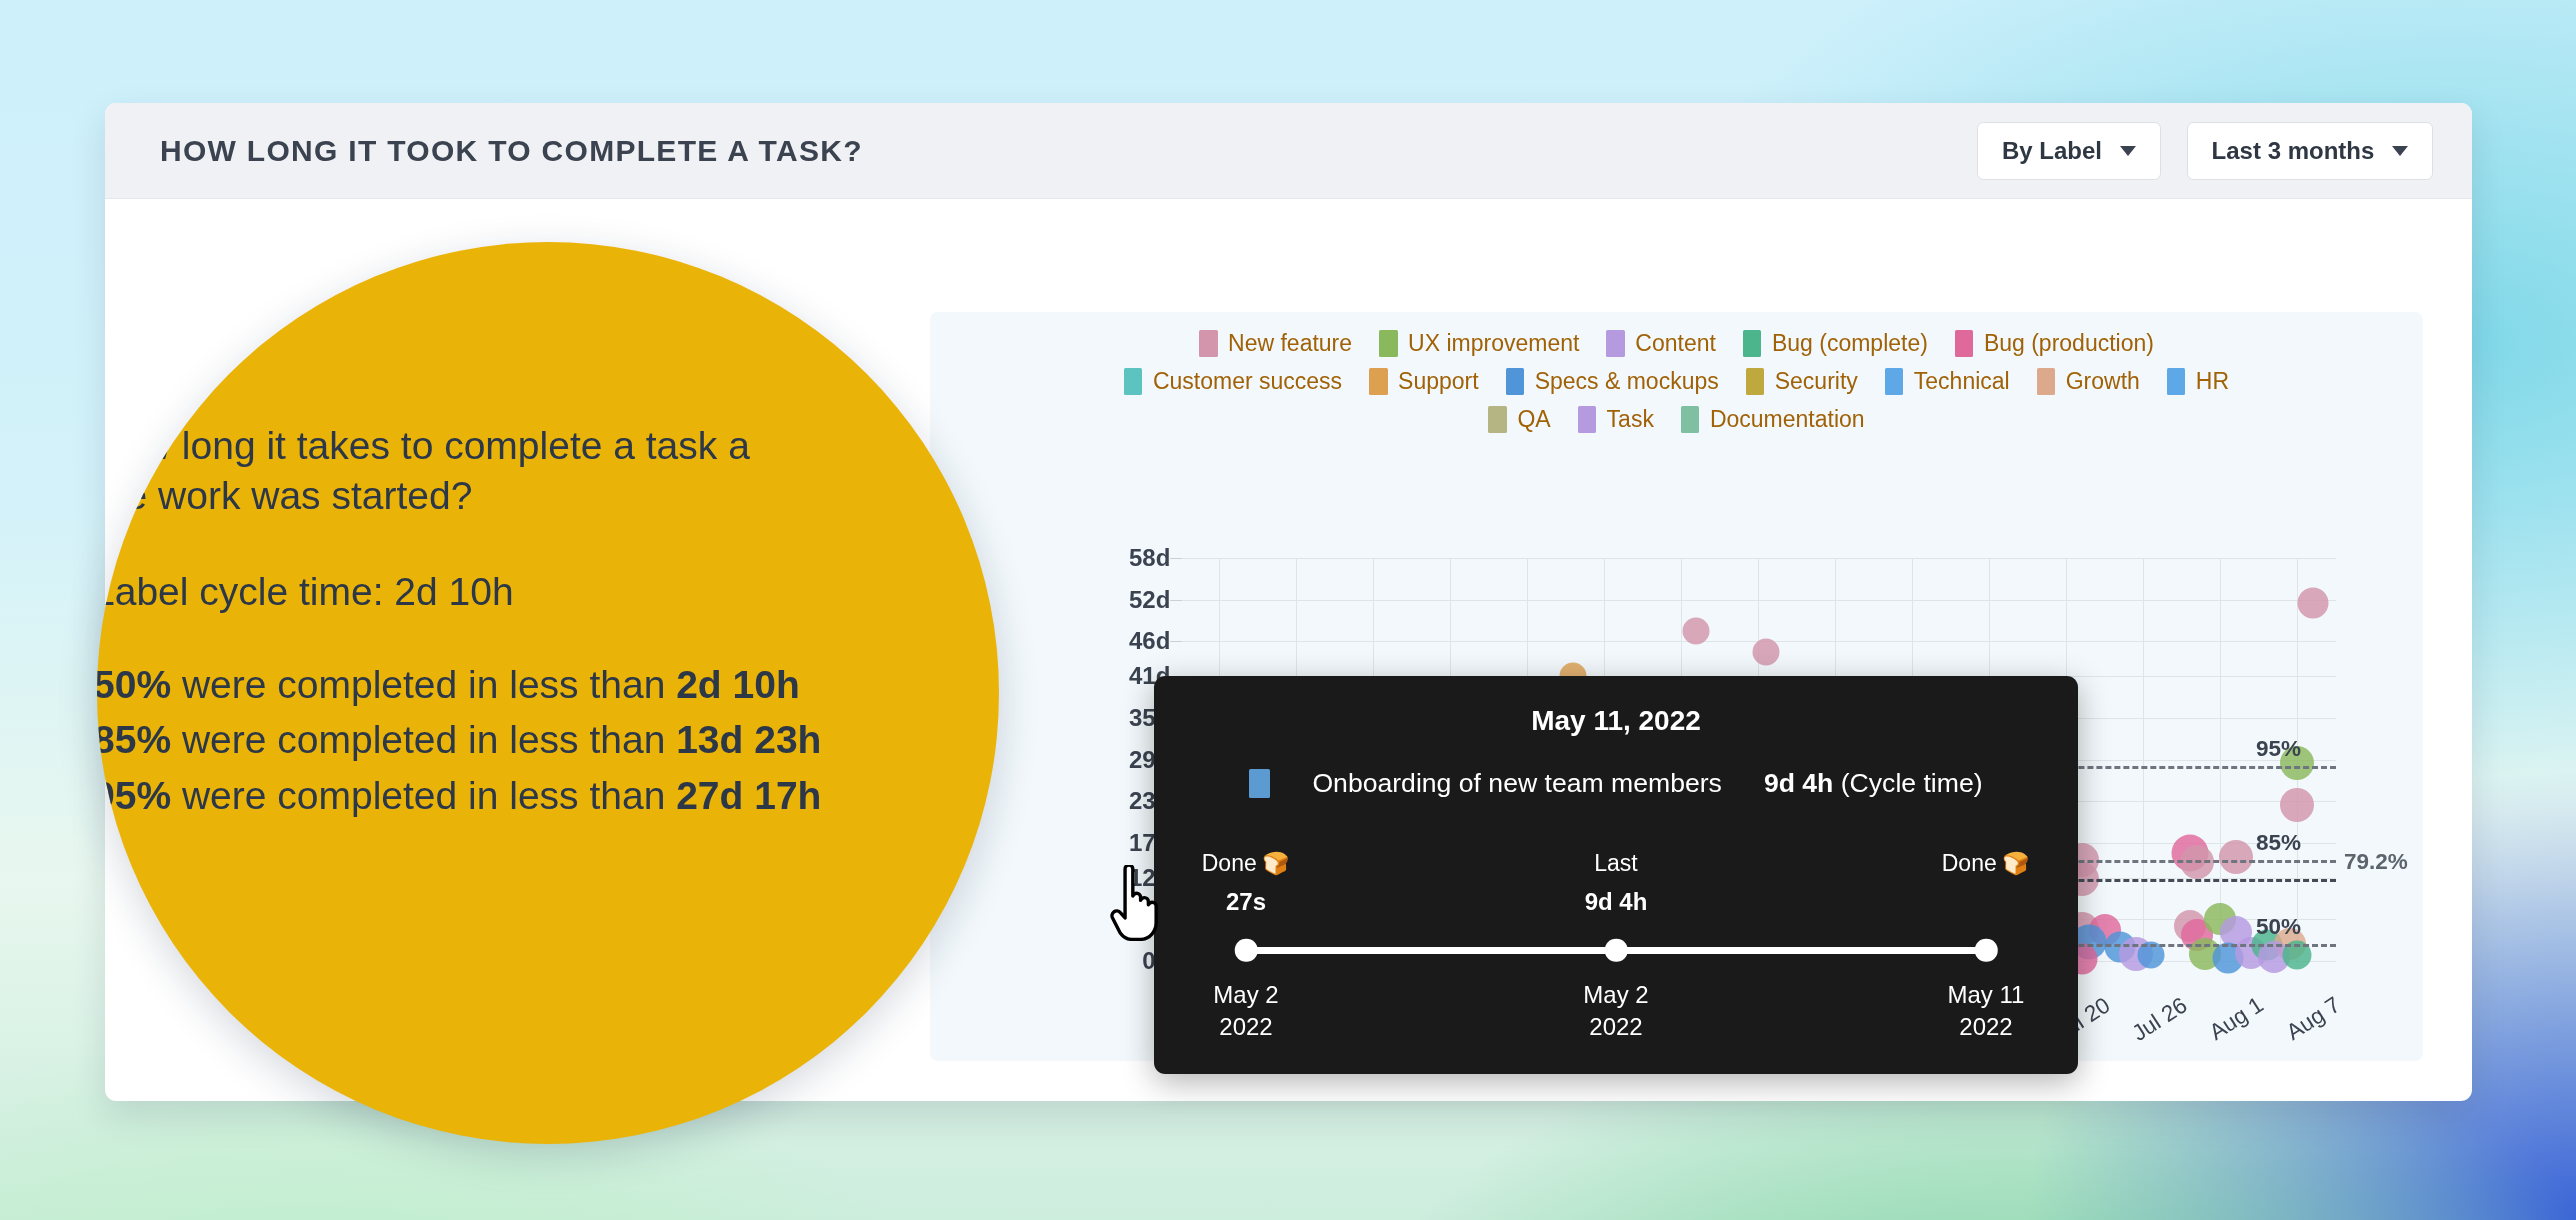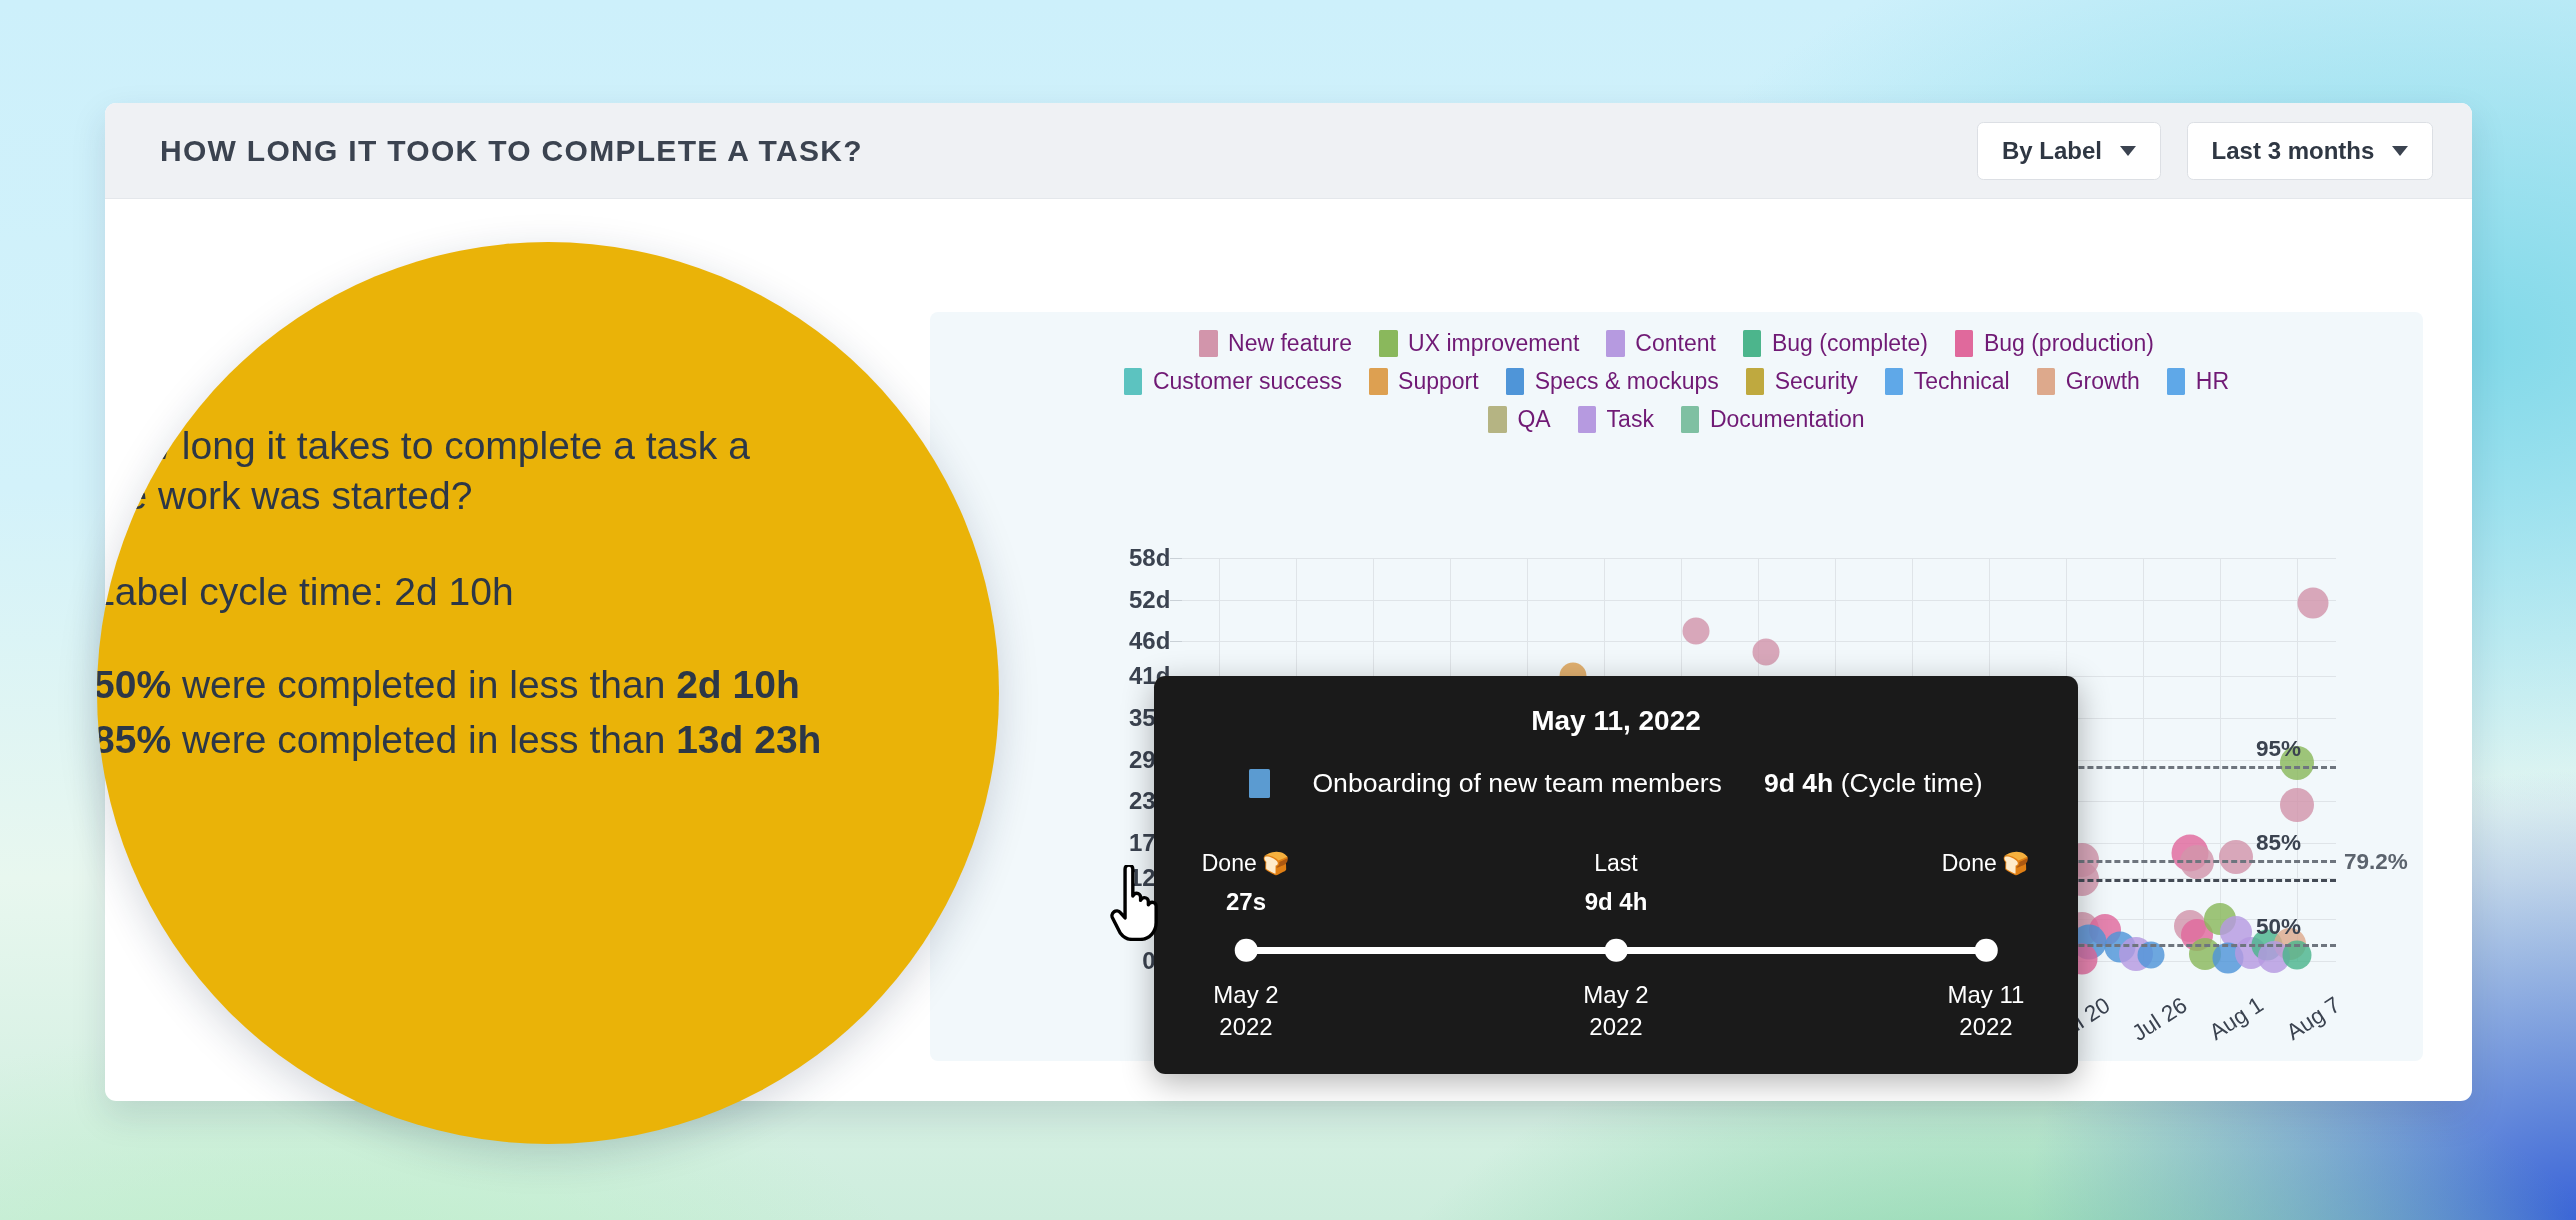--- a/index.html
+++ b/index.html
@@ -72,21 +72,21 @@
   }
 
   
   #legend {
     position: absolute; left: 0; top: 17.7px; width: 100%;
     display: flex; flex-direction: column; align-items: center; gap: 11.3px;
   }
   .legend-row { display: flex; align-items: center; gap: 27px; }
   .legend-item { display: flex; align-items: center; gap: 10.5px; }
   .legend-swatch { width: 18.5px; height: 27px; border-radius: 1.6px; flex: none; }
-  .legend-label { font-size: 23px; color: #701a75; white-space: nowrap; }
+  .legend-label { font-size: 23px; color: #a16207; white-space: nowrap; }
 
   
   #plot {
     position: absolute;
     left: 81px; top: 246px;
     width: 1369px; height: 403px;
   }
   #plot-frame {
     position: absolute; left: 169px; top: 0;
     right: 44px; bottom: 0;
@@ -451,20 +451,21 @@
 <div id="magnifier">
   <div id="mag-text">
     <div class="mag-q">How long it takes to complete a task a</div>
     <div class="mag-q">the work was started?</div>
     <div class="mag-median">
       <span>Label </span><b>cycle time</b><span>: </span><b>2d 10h</b>
     </div>
     <div class="mag-stats">
         <div class="mag-stat"><b>50%</b><span> were completed in less than </span><b>2d 10h</b></div>
         <div class="mag-stat"><b>85%</b><span> were completed in less than </span><b>13d 23h</b></div>
+        <div class="mag-stat"><b>95%</b><span> were completed in less than </span><b>27d 17h</b></div>
       </div>
   </div>
 </div>
 
 <div id="cursor">
   <svg width="60" height="76" viewBox="0 0 37 47">
     <path d="M10.5 2.4c0-1.4 1.1-2.4 2.4-2.4s2.4 1 2.4 2.4v16.8c.4-1 1.3-1.7 2.4-1.7 1.3 0 2.4 1 2.4 2.4v2c.4-1 1.3-1.7 2.4-1.7 1.3 0 2.4 1 2.4 2.4v2c.4-1 1.3-1.6 2.4-1.6 1.3 0 2.4 1 2.4 2.4v10.2c0 5.6-4 10.4-9.7 10.4h-5.2c-3.4 0-5.3-1.3-7.3-4L3 33.2c-1-1.4-.7-3.2.6-4.2 1.2-1 3-.8 4 .4l2.9 3.3z" fill="#ffffff" stroke="#000000" stroke-width="2.1" stroke-linejoin="round"></path>
   </svg>
 </div>
 

